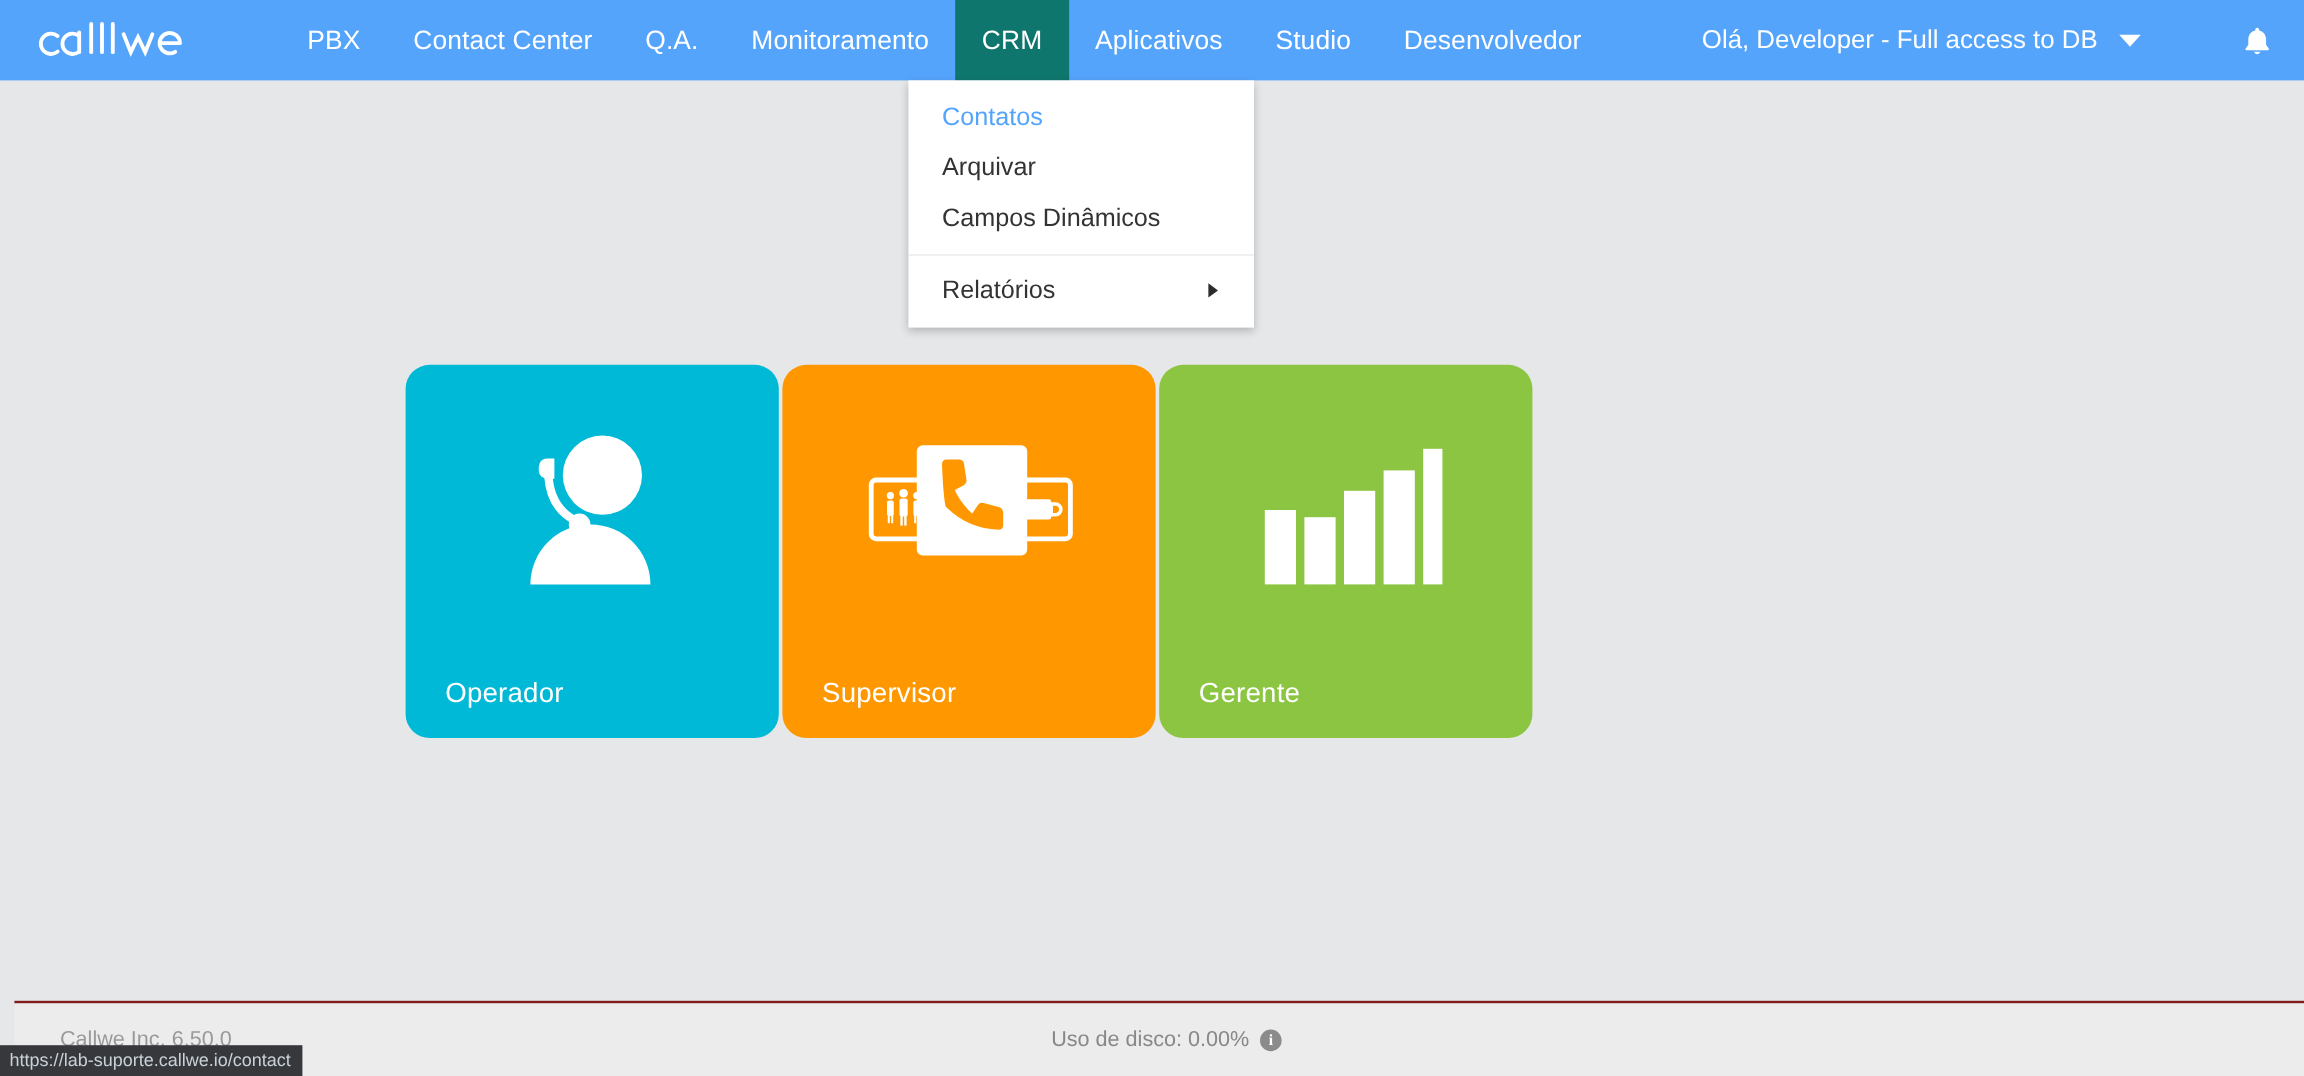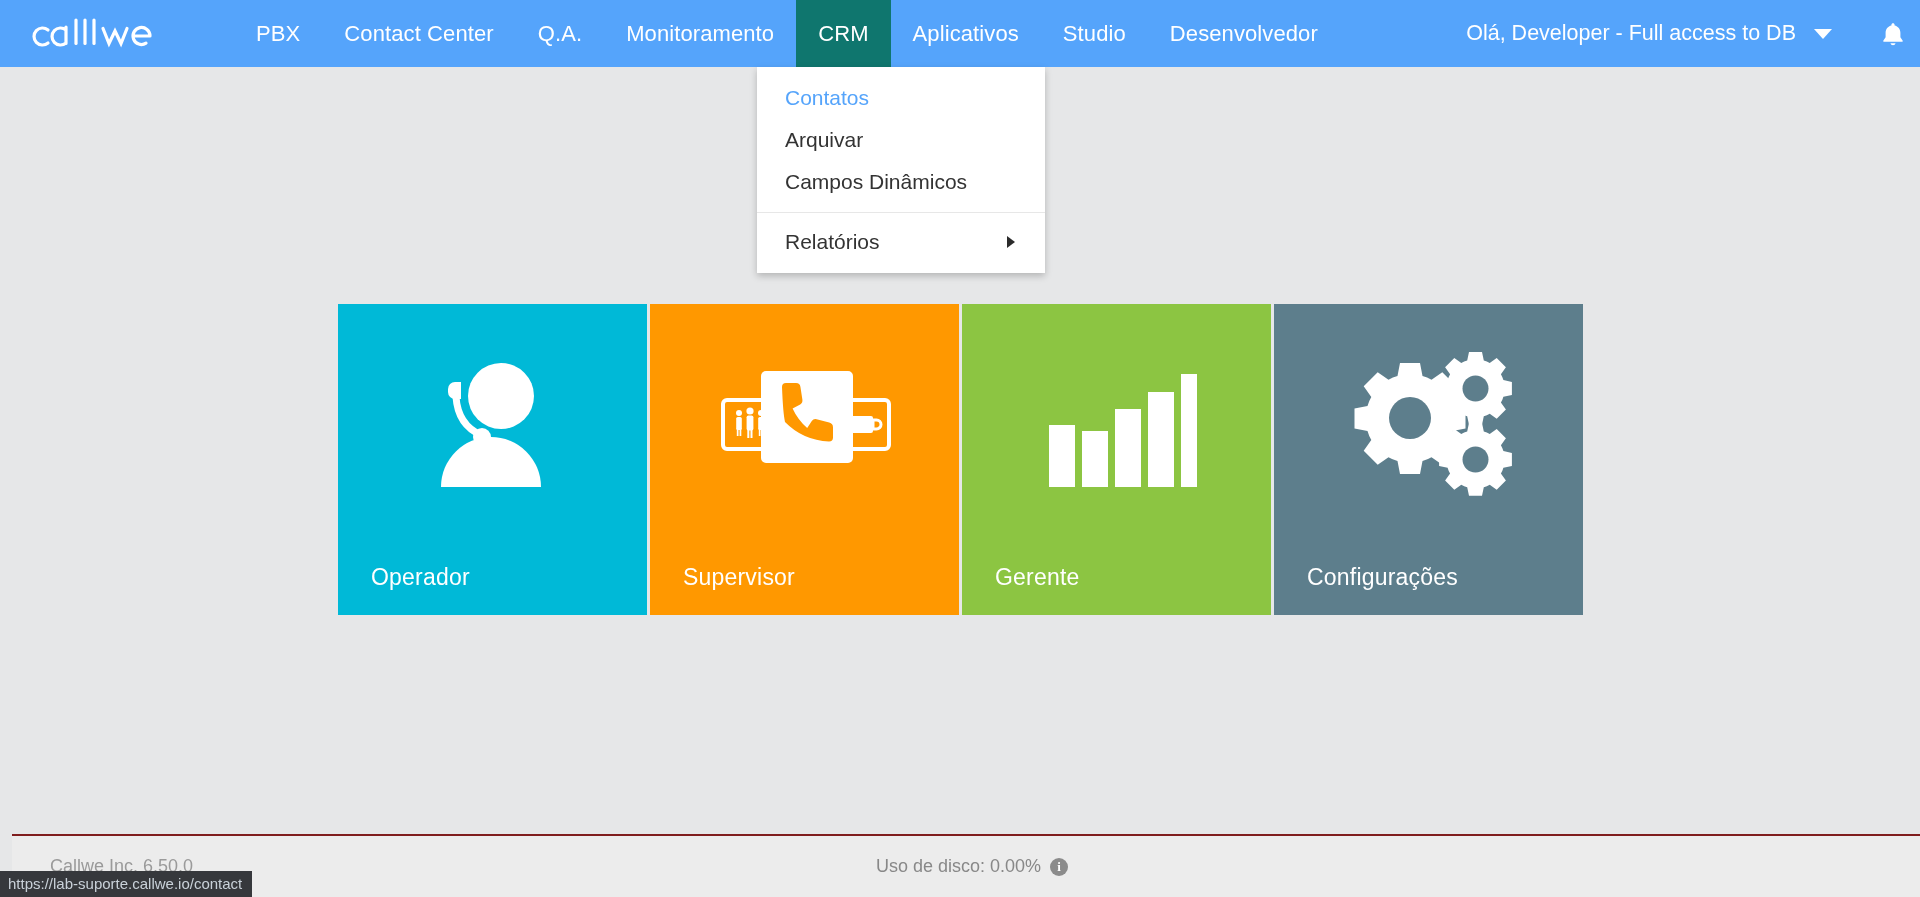--- a/index.html
+++ b/index.html
@@ -41,21 +41,22 @@
     cursor: pointer;
     white-space: nowrap;
     letter-spacing: .1px;
   }
   .nav-item.active-menu { background: #0f766e; }
 
   #nav-right {
     position: absolute; right: 0; top: 0;
     height: 67px;
     display: flex; align-items: center;
-    padding-right: 14px;
+    padding-right: 26px;
+    gap: 36px;
   }
   #user-menu {
     display: flex; align-items: center;
     color: #ffffff; font-size: 21.5px;
     cursor: pointer; white-space: nowrap;
   }
   #user-caret {
     margin-left: 18px;
     width: 0; height: 0;
     border-left: 9px solid transparent;
@@ -106,20 +107,21 @@
     left: 338px; top: 304px;
     width: 1245px; height: 311px;
     display: flex;
     gap: 3px;
   }
   .tile {
     width: 311px; height: 311px;
     position: relative;
     cursor: pointer;
     overflow: hidden;
+    border-radius: 20px;
   }
   .tile-icon {
     position: absolute;
     left: 0; right: 0; top: 28px;
     height: 190px;
     display: flex; align-items: center; justify-content: center;
   }
   .tile-label {
     position: absolute;
     left: 33px; bottom: 24px;
@@ -278,39 +280,20 @@
           <rect x="45" y="84" width="26" height="56"></rect>
           <rect x="78" y="62" width="26" height="78"></rect>
           <rect x="111" y="45" width="26" height="95"></rect>
           <rect x="144" y="27" width="26" height="113"></rect>
         </g>
       </svg>
     </div>
     <div class="tile-label">Gerente</div>
   </div>
 
-  <div class="tile" style="background:#5d7e8c">
-    <div class="tile-icon">
-      <svg width="185" height="165" viewBox="0 0 185 165">
-        <g fill="#ffffff">
-          <path d="M64 18 h20 l2.5 13 a38 38 0 0 1 9 3.8 l10.8-7.6 14 14 -7.6 10.8 a38 38 0 0 1 3.8 9 l13 2.5 v20 l-13 2.5 a38 38 0 0 1 -3.8 9 l7.6 10.8 -14 14 -10.8-7.6 a38 38 0 0 1 -9 3.8 l-2.5 13 h-20 l-2.5-13 a38 38 0 0 1 -9-3.8 l-10.8 7.6 -14-14 7.6-10.8 a38 38 0 0 1 -3.8-9 l-13-2.5 v-20 l13-2.5 a38 38 0 0 1 3.8-9 l-7.6-10.8 14-14 10.8 7.6 a38 38 0 0 1 9-3.8 z"></path>
-        </g>
-        <circle cx="74" cy="73" r="21" fill="#5d7e8c"></circle>
-        <g fill="#ffffff">
-          <path d="M133 7 h13 l1.8 8.5 a25 25 0 0 1 5.9 2.5 l7-5 9.2 9.2 -5 7 a25 25 0 0 1 2.5 5.9 l8.5 1.8 v13 l-8.5 1.8 a25 25 0 0 1 -2.5 5.9 l5 7 -9.2 9.2 -7-5 a25 25 0 0 1 -5.9 2.5 l-1.8 8.5 h-13 l-1.8-8.5 a25 25 0 0 1 -5.9-2.5 l-7 5 -9.2-9.2 5-7 a25 25 0 0 1 -2.5-5.9 l-8.5-1.8 v-13 l8.5-1.8 a25 25 0 0 1 2.5-5.9 l-5-7 9.2-9.2 7 5 a25 25 0 0 1 5.9-2.5 z"></path>
-        </g>
-        <circle cx="139.5" cy="43.5" r="13" fill="#5d7e8c"></circle>
-        <g fill="#ffffff">
-          <path d="M133 78 h13 l1.8 8.5 a25 25 0 0 1 5.9 2.5 l7-5 9.2 9.2 -5 7 a25 25 0 0 1 2.5 5.9 l8.5 1.8 v13 l-8.5 1.8 a25 25 0 0 1 -2.5 5.9 l5 7 -9.2 9.2 -7-5 a25 25 0 0 1 -5.9 2.5 l-1.8 8.5 h-13 l-1.8-8.5 a25 25 0 0 1 -5.9-2.5 l-7 5 -9.2-9.2 5-7 a25 25 0 0 1 -2.5-5.9 l-8.5-1.8 v-13 l8.5-1.8 a25 25 0 0 1 2.5-5.9 l-5-7 9.2-9.2 7 5 a25 25 0 0 1 5.9-2.5 z"></path>
-        </g>
-        <circle cx="139.5" cy="114.5" r="13" fill="#5d7e8c"></circle>
-      </svg>
-    </div>
-    <div class="tile-label">Configurações</div>
-  </div>
 </div>
 
 <div id="footer">
   <div id="footer-left">Callwe Inc. 6.50.0</div>
   <div id="footer-center">
     <span>Uso de disco: 0.00%</span>
     <span class="info-circle">i</span>
   </div>
 </div>
 

